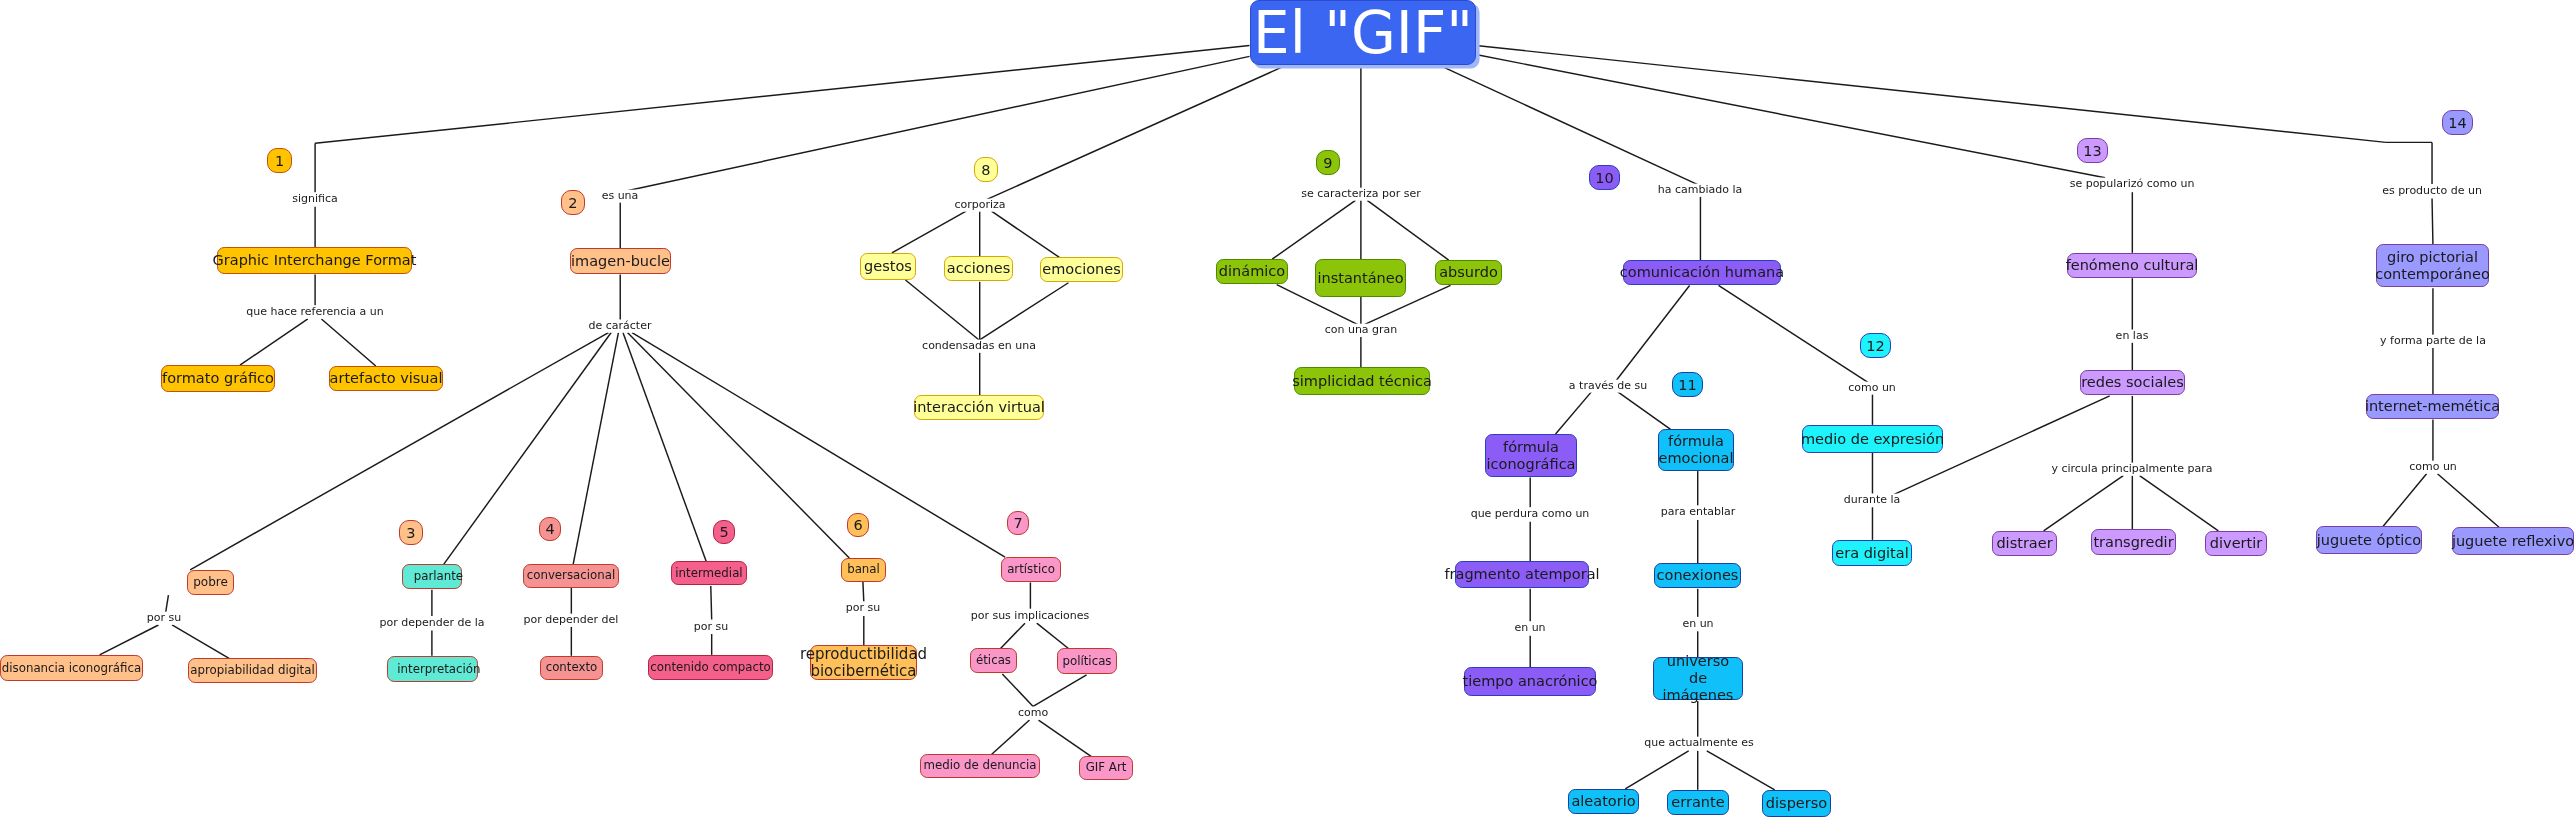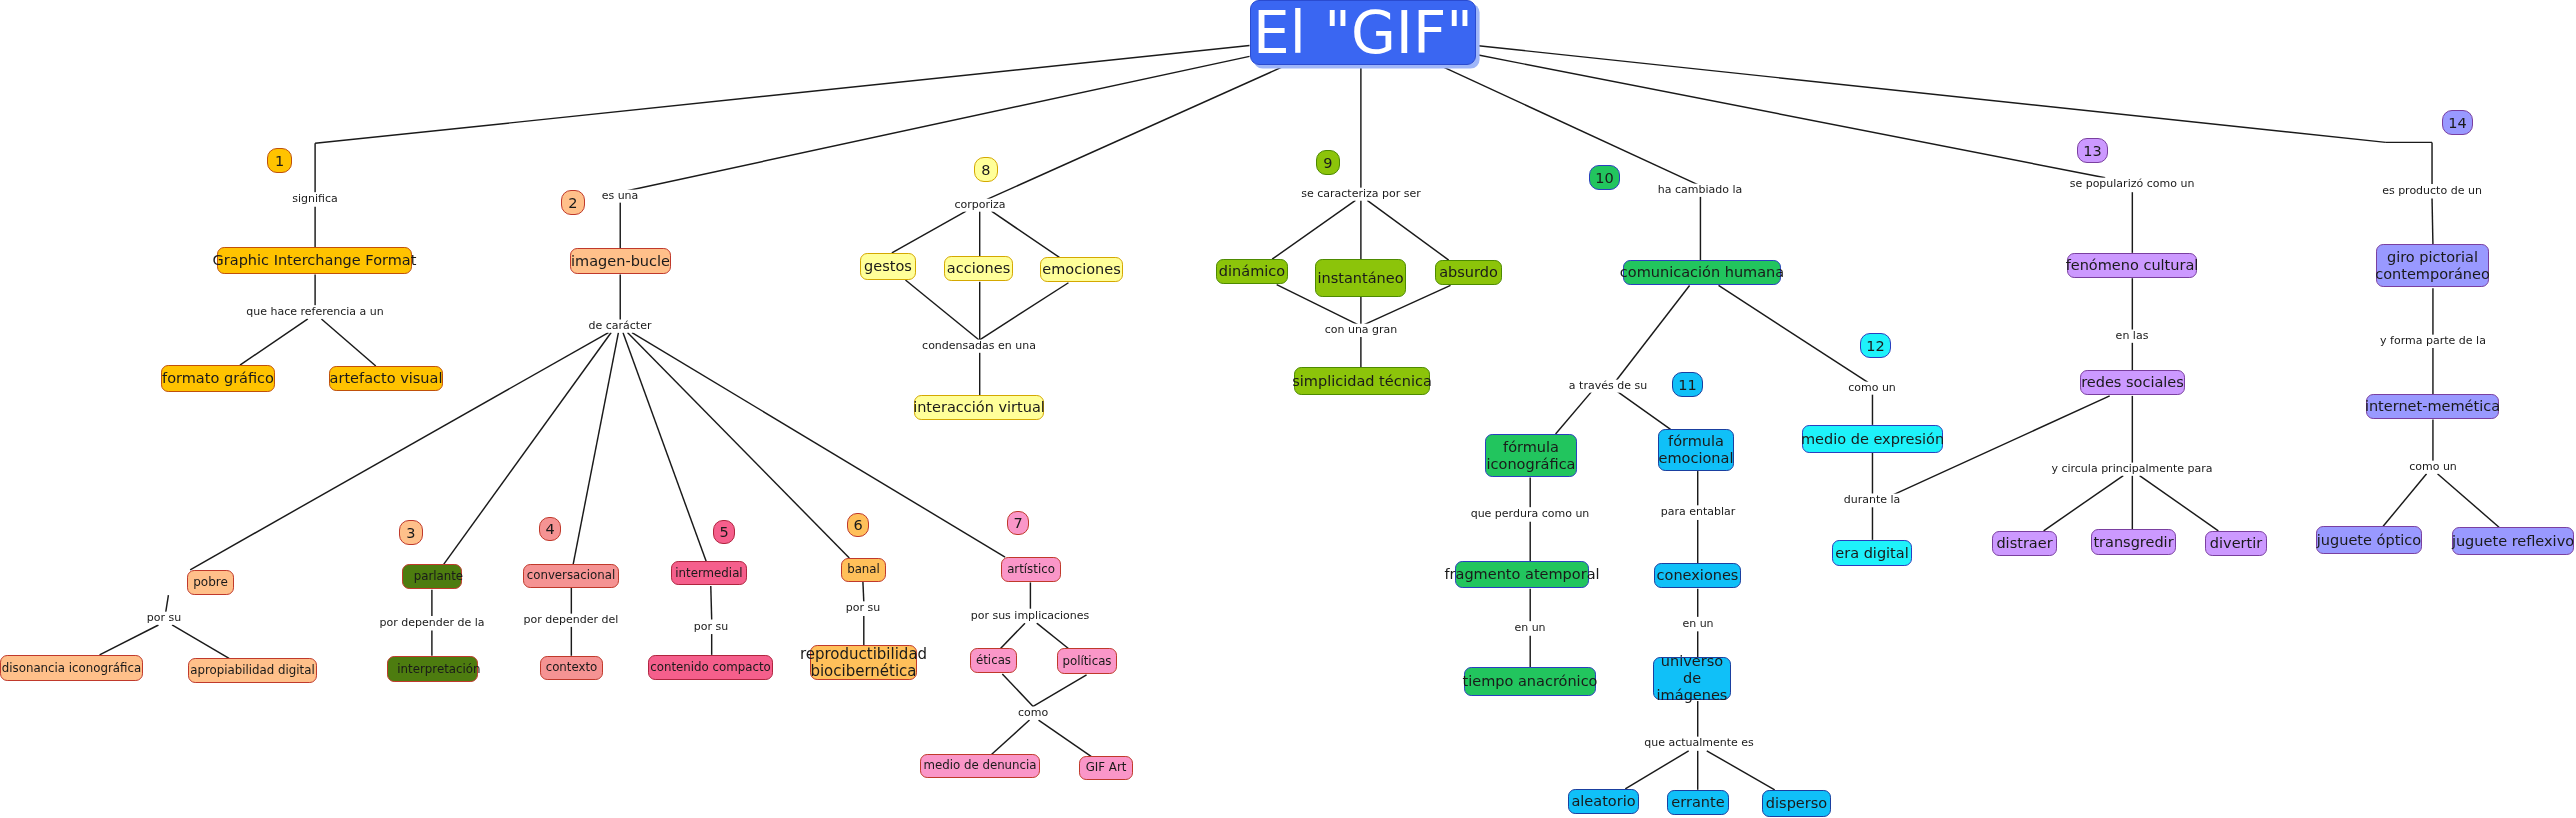--- a/index.html
+++ b/index.html
@@ -16,28 +16,28 @@
   .lbl { position: absolute; font-size: 11px; color: #1a1a1a; background: #ffffff; padding: 0 1.8px;
          transform: translate(-50%, -50%); white-space: nowrap; line-height: 12.7px; }
   .root { position: absolute; left: 1250px; top: 0; width: 226px; height: 65px; box-sizing: border-box;
           background: #3a66f2; border: 1.8px solid #2a4bd0; border-radius: 9px; color: #ffffff;
           font-size: 58px; display: flex; align-items: center; justify-content: center;
           box-shadow: 3.6px 3.6px 0 #9fb6f8; cursor: pointer; }
 
   
   .c-gold   { background: #ffc300; border-color: #c0500a; }
   .c-peach  { background: #ffc08a; border-color: #c0392b; }
-  .c-pink1  { background: #4d7c0f; border-color: #c0392b; padding-left: 20px; }
+  .c-pink1  { background: #5eead4; border-color: #c0392b; padding-left: 20px; }
   .c-salmon { background: #f59393; border-color: #c0392b; }
   .c-rose   { background: #f55f8c; border-color: #b0243f; }
   .c-amber  { background: #ffc05a; border-color: #c0392b; }
   .c-pink2  { background: #fa96c8; border-color: #c0392b; }
   .c-yellow { background: #ffff99; border-color: #d4a800; }
   .c-green  { background: #8cc40a; border-color: #4d8a00; }
-  .c-blue   { background: #22c55e; border-color: #2a3fbf; }
+  .c-blue   { background: #8b5cf6; border-color: #2a3fbf; }
   .c-sky    { background: #10c0f8; border-color: #1a3fa0; }
   .c-cyan   { background: #1ef2fa; border-color: #2a3fbf; }
   .c-lilac  { background: #cc99ff; border-color: #7a3fa0; }
   .c-violet { background: #9999ff; border-color: #7a3fa0; }
 </style>
 </head>
 <body>
 
 <svg id="links" viewBox="0 0 2845 904" width="2576" height="819">
     <line x1="1380" y1="50" x2="348" y2="158"></line>
@@ -183,21 +183,21 @@
 <div class="node c-green" style="left:1315px;top:259px;width:91px;height:38px">instantáneo</div>
 <div class="node c-green" style="left:1435px;top:260px;width:67px;height:25px">absurdo</div>
 <div class="node c-green" style="left:1294px;top:367px;width:136px;height:28px">simplicidad técnica</div>
 
 <div class="node c-blue" style="left:1623px;top:260px;width:158px;height:25px">comunicación humana</div>
 <div class="node c-blue two" style="left:1485px;top:434px;width:92px;height:43px">fórmula iconográfica</div>
 <div class="node c-sky two" style="left:1658px;top:429px;width:76px;height:42px">fórmula emocional</div>
 <div class="node c-blue" style="left:1455px;top:561px;width:134px;height:27px">fragmento atemporal</div>
 <div class="node c-blue" style="left:1464px;top:667px;width:132px;height:29px">tiempo anacrónico</div>
 <div class="node c-sky" style="left:1654px;top:563px;width:87px;height:25px">conexiones</div>
-<div class="node c-sky two" style="left:1653px;top:657px;width:78px;height:43px">universo de imágenes</div>
+<div class="node c-sky two" style="left:1653px;top:657px;width:90px;height:43px">universo de imágenes</div>
 <div class="node c-sky" style="left:1568px;top:789px;width:71px;height:25px">aleatorio</div>
 <div class="node c-sky" style="left:1667px;top:790px;width:62px;height:25px">errante</div>
 <div class="node c-sky" style="left:1762px;top:790px;width:69px;height:27px">disperso</div>
 
 <div class="node c-cyan" style="left:1802px;top:425px;width:141px;height:28px">medio de expresión</div>
 <div class="node c-cyan" style="left:1832px;top:540px;width:80px;height:26px">era digital</div>
 
 <div class="node c-lilac" style="left:2067px;top:253px;width:130px;height:25px">fenómeno cultural</div>
 <div class="node c-lilac" style="left:2080px;top:370px;width:105px;height:25px">redes sociales</div>
 <div class="node c-lilac" style="left:1992px;top:531px;width:65px;height:25px">distraer</div>

